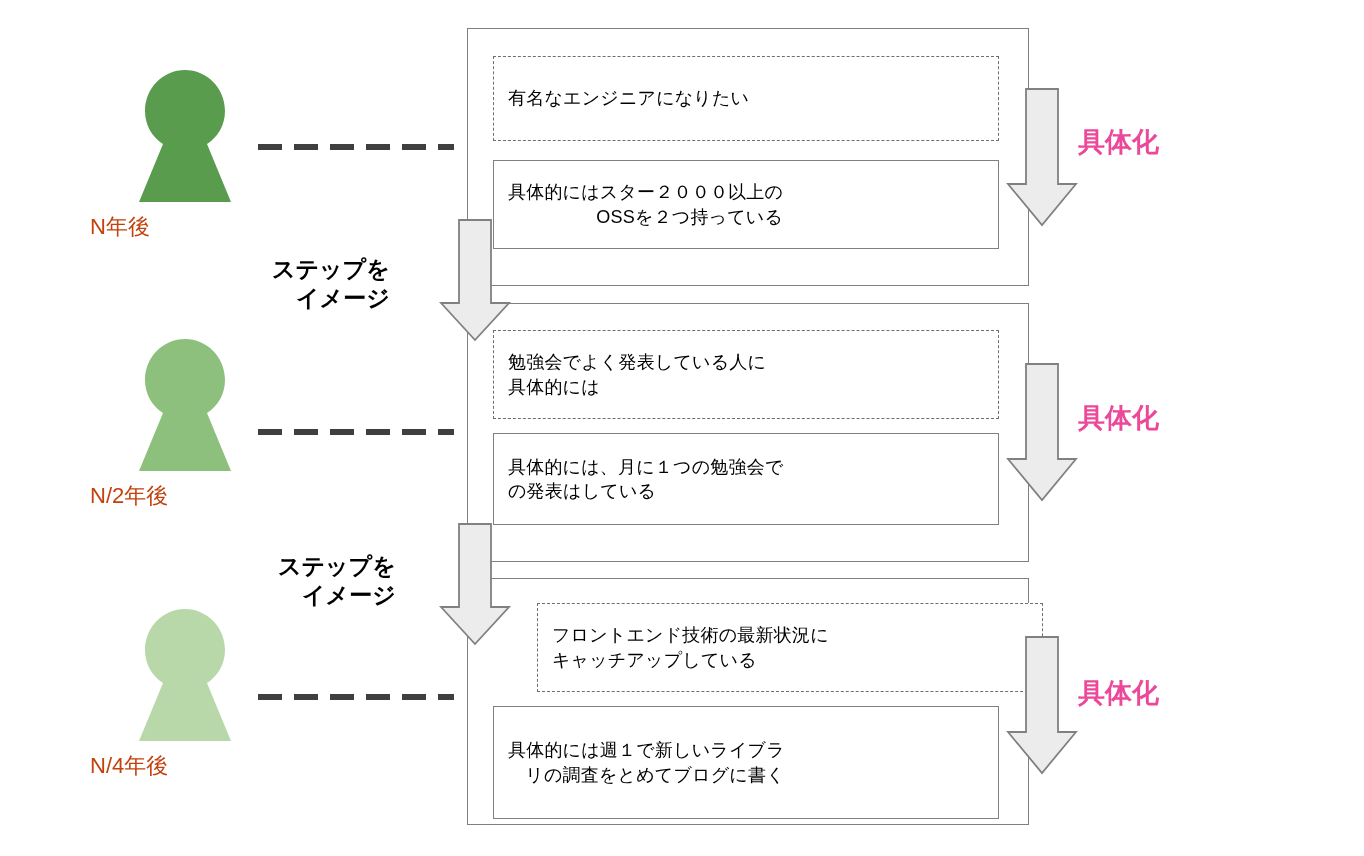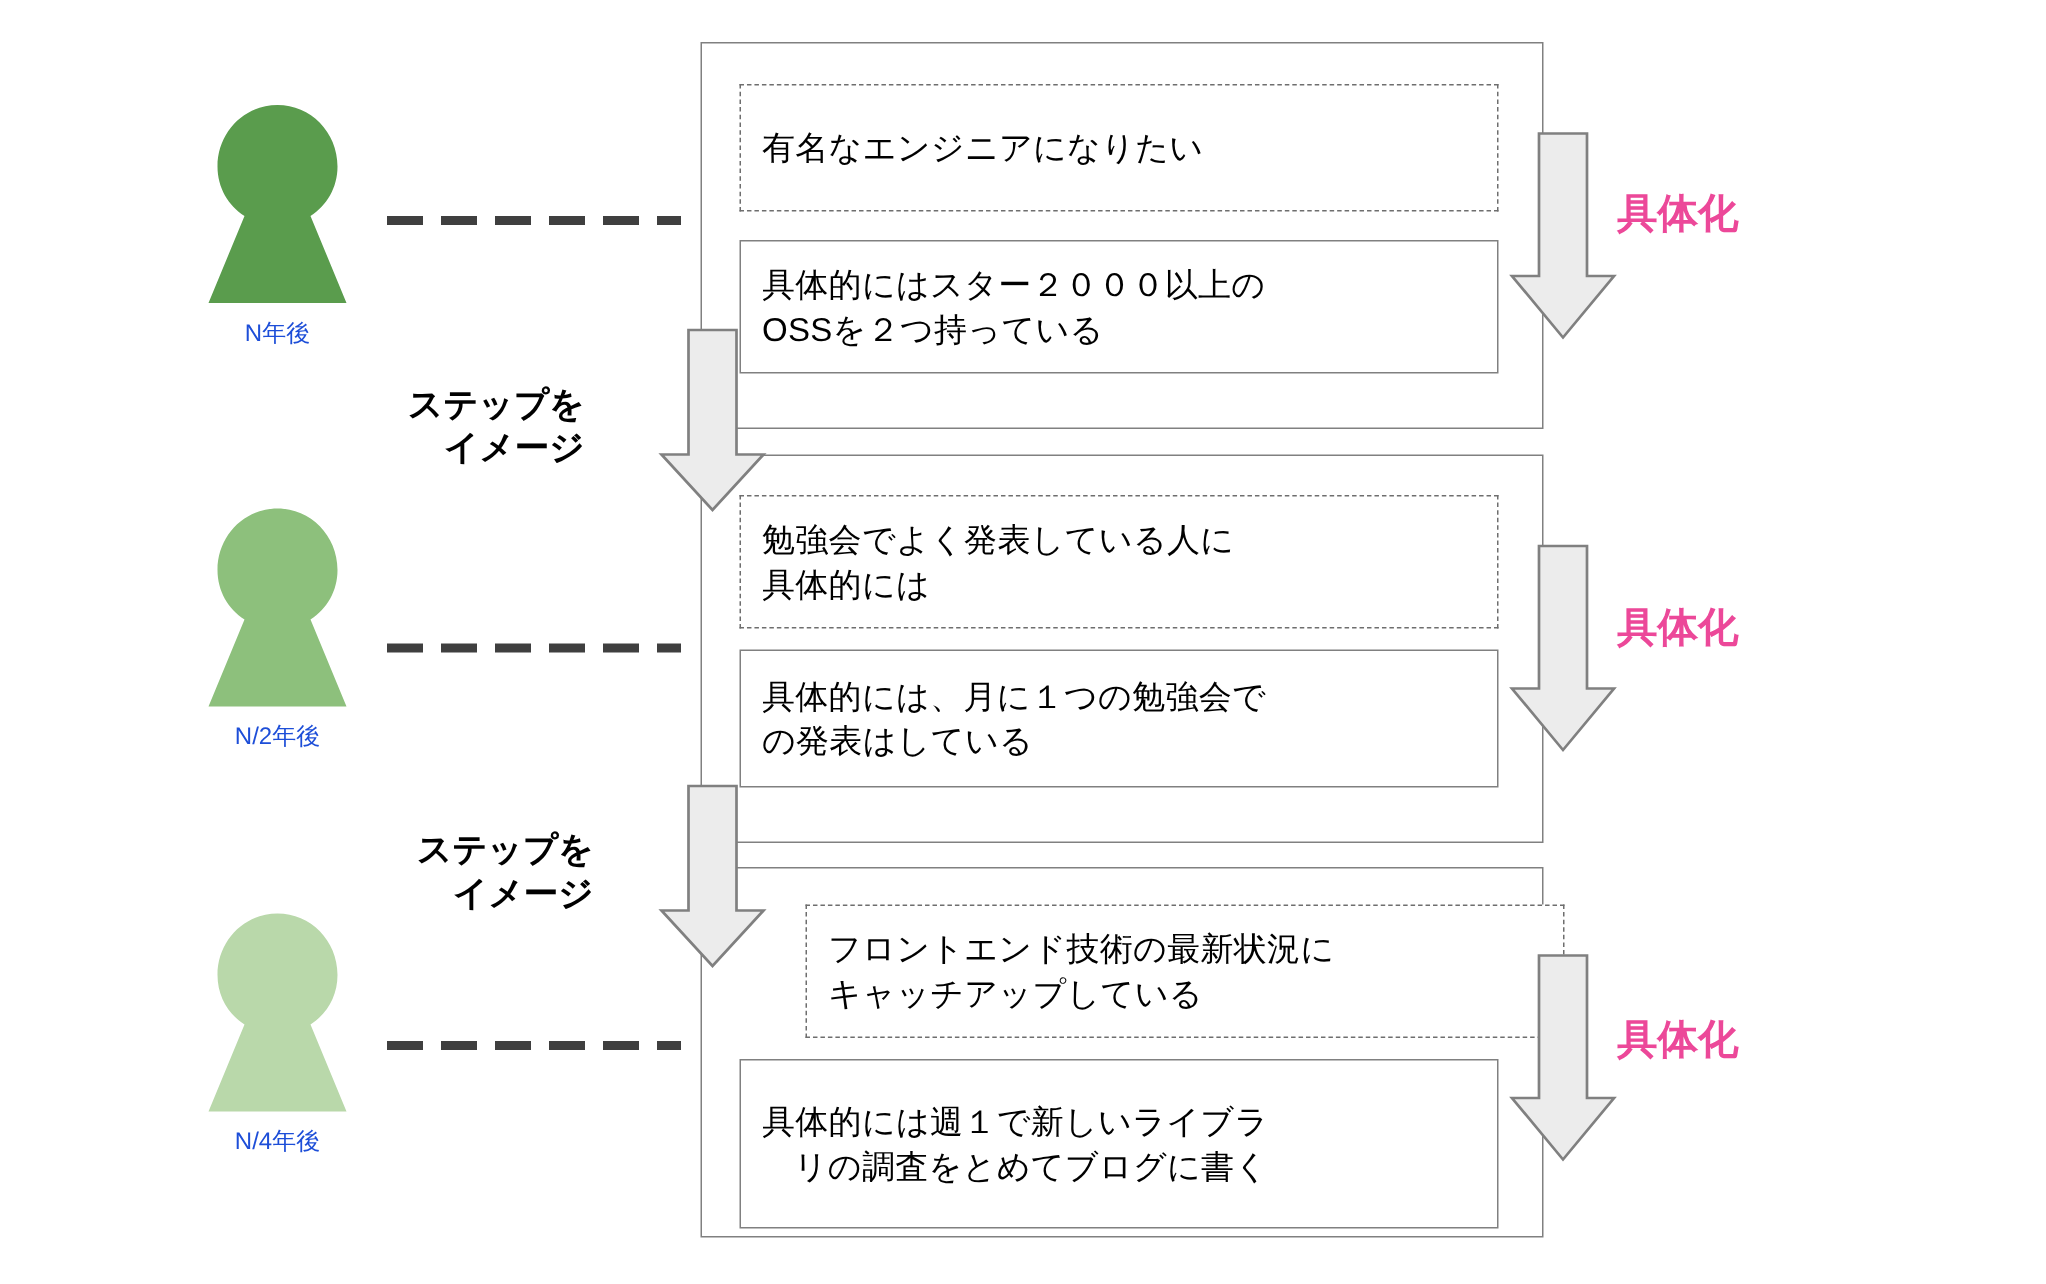--- a/index.html
+++ b/index.html
@@ -26,26 +26,26 @@
     width: 190px;
     text-align: center;
   }
   .person-figure {
     width: 96px;
     height: 140px;
     margin: 0 auto;
     display: block;
   }
   .person-label {
-    font-size: 16px;
+    font-size: 22px;
     line-height: 1.15;
-    color: #1d4ed8;
+    color: #c2410c;
     margin-top: 6px;
     white-space: nowrap;
-    text-align: center;
+    text-align: left;
   }
 
   
   .dash-connector {
     position: absolute;
     height: 6px;
     background: repeating-linear-gradient(
       to right,
       #3f3f3f 0px,
       #3f3f3f 24px,
@@ -81,21 +81,21 @@
     align-items: center;
     background: #ffffff;
   }
   .goal-box.abstract {
     border: 1.5px dashed #6e6e6e;
   }
   .goal-box.concrete {
     border: 1.6px solid #808080;
   }
   .goal-text {
-    font-size: 22px;
+    font-size: 18px;
     line-height: 1.34;
     color: #000;
     padding: 0 14px;
     white-space: pre-line;
     letter-spacing: 0.2px;
   }
 
   
   .block-arrow {
     position: absolute;
@@ -144,21 +144,21 @@
     <div class="person-label">N/4年後</div>
   </div>
 
   <div class="dash-connector" style="left:258px; top:144px; width:196px;"></div>
   <div class="dash-connector" style="left:258px; top:429px; width:196px;"></div>
   <div class="dash-connector" style="left:258px; top:694px; width:196px;"></div>
 
   <div class="goal-box abstract" style="left:493px; top:56px; width:506px; height:85px;">
     <div class="goal-text">有名なエンジニアになりたい</div>
   </div>
-  <div class="goal-box concrete" style="left:493px; top:160px; width:506px; height:89px;">
+  <div class="goal-box concrete" style="left:493px; top:160px; width:506px; height:89px;text-align:right;">
     <div class="goal-text">具体的にはスター２０００以上の
 OSSを２つ持っている</div>
   </div>
 
   <div class="goal-box abstract" style="left:493px; top:330px; width:506px; height:89px;">
     <div class="goal-text">勉強会でよく発表している人に
 具体的には</div>
   </div>
   <div class="goal-box concrete" style="left:493px; top:433px; width:506px; height:92px;">
     <div class="goal-text">具体的には、月に１つの勉強会で

